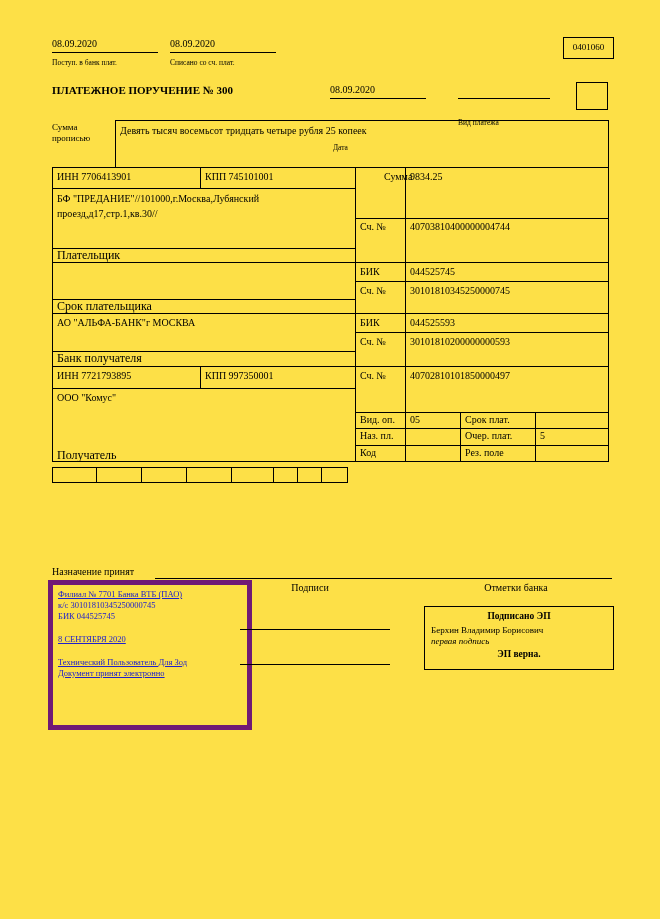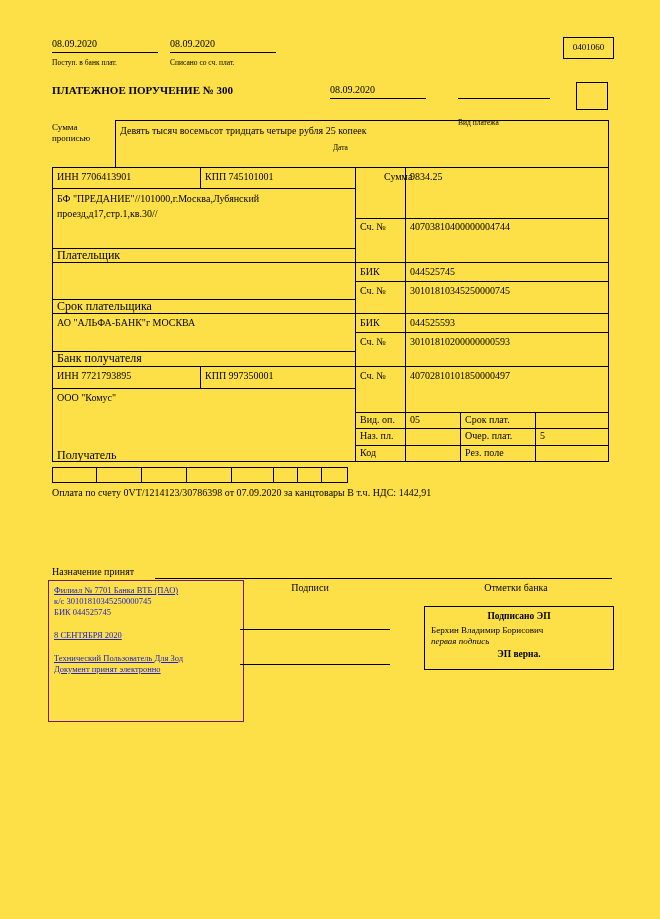--- a/index.html
+++ b/index.html
@@ -10,21 +10,21 @@
   .tw{position:absolute;font-size:10px;line-height:15px;}
   .sec{position:absolute;font-size:12px;line-height:11px;white-space:nowrap;}
   .small{position:absolute;font-size:7.5px;line-height:9px;white-space:nowrap;}
   .b{font-weight:bold;}
   .i{font-style:italic;}
   .ctr{text-align:center;}
   .ul{border-bottom:1px solid #000;padding-bottom:2px;}
   .hl{position:absolute;height:1px;background:#000;}
   .vl{position:absolute;width:1px;background:#000;}
   .box{position:absolute;border:1px solid #000;}
-  .stamp{position:absolute;border:1px solid #701a75;color:#2020cc;
+  .stamp{position:absolute;border:5px solid #701a75;color:#2020cc;
          font-size:8.5px;line-height:11px;padding:4px 5px;}
   .stamp .u{text-decoration:underline;}
   .gap{height:12px;}
   .fieldrow{position:absolute;border:1px solid #000;}
   .fieldrow .vl{background:#000;top:0;height:100%;}
 </style>
 </head>
 <body>
 
 <div id="page">
@@ -114,21 +114,20 @@
   <div class="fieldrow" style="left:52px;top:467px;width:294px;height:14px;">
     <div class="vl" style="left:43px;"></div>
     <div class="vl" style="left:88px;"></div>
     <div class="vl" style="left:133px;"></div>
     <div class="vl" style="left:178px;"></div>
     <div class="vl" style="left:220px;"></div>
     <div class="vl" style="left:244px;"></div>
     <div class="vl" style="left:268px;"></div>
   </div>
 
-  <div class="t" style="left:52px;top:487px;">Оплата по счету 0VT/1214123/30786398 от 07.09.2020 за канцтовары В т.ч. НДС: 1442,91</div>
   <div class="t" style="left:52px;top:566px;">Назначение принят</div>
   <div class="hl" style="left:155px;top:578px;width:457px;"></div>
 
   <div class="stamp" style="left:48px;top:580px;width:184px;height:132px;">
     <div class="u">Филиал № 7701 Банка ВТБ (ПАО)</div>
     <div>к/с 30101810345250000745</div>
     <div>БИК 044525745</div>
     <div class="gap"></div>
     <div class="u">8 СЕНТЯБРЯ 2020</div>
     <div class="gap"></div>

